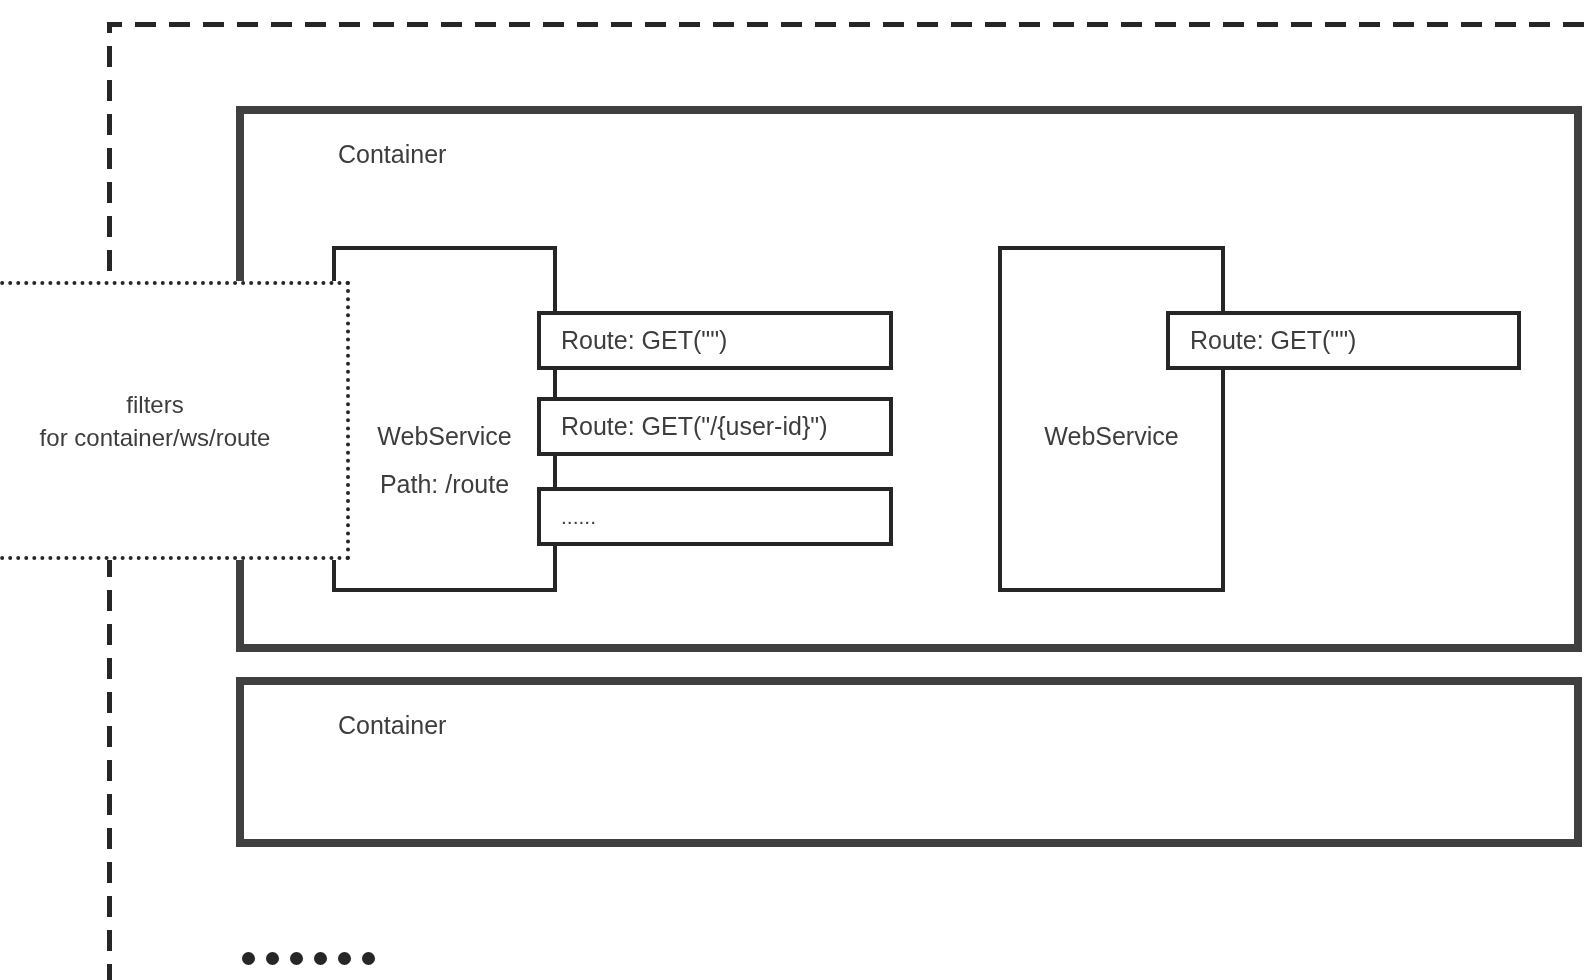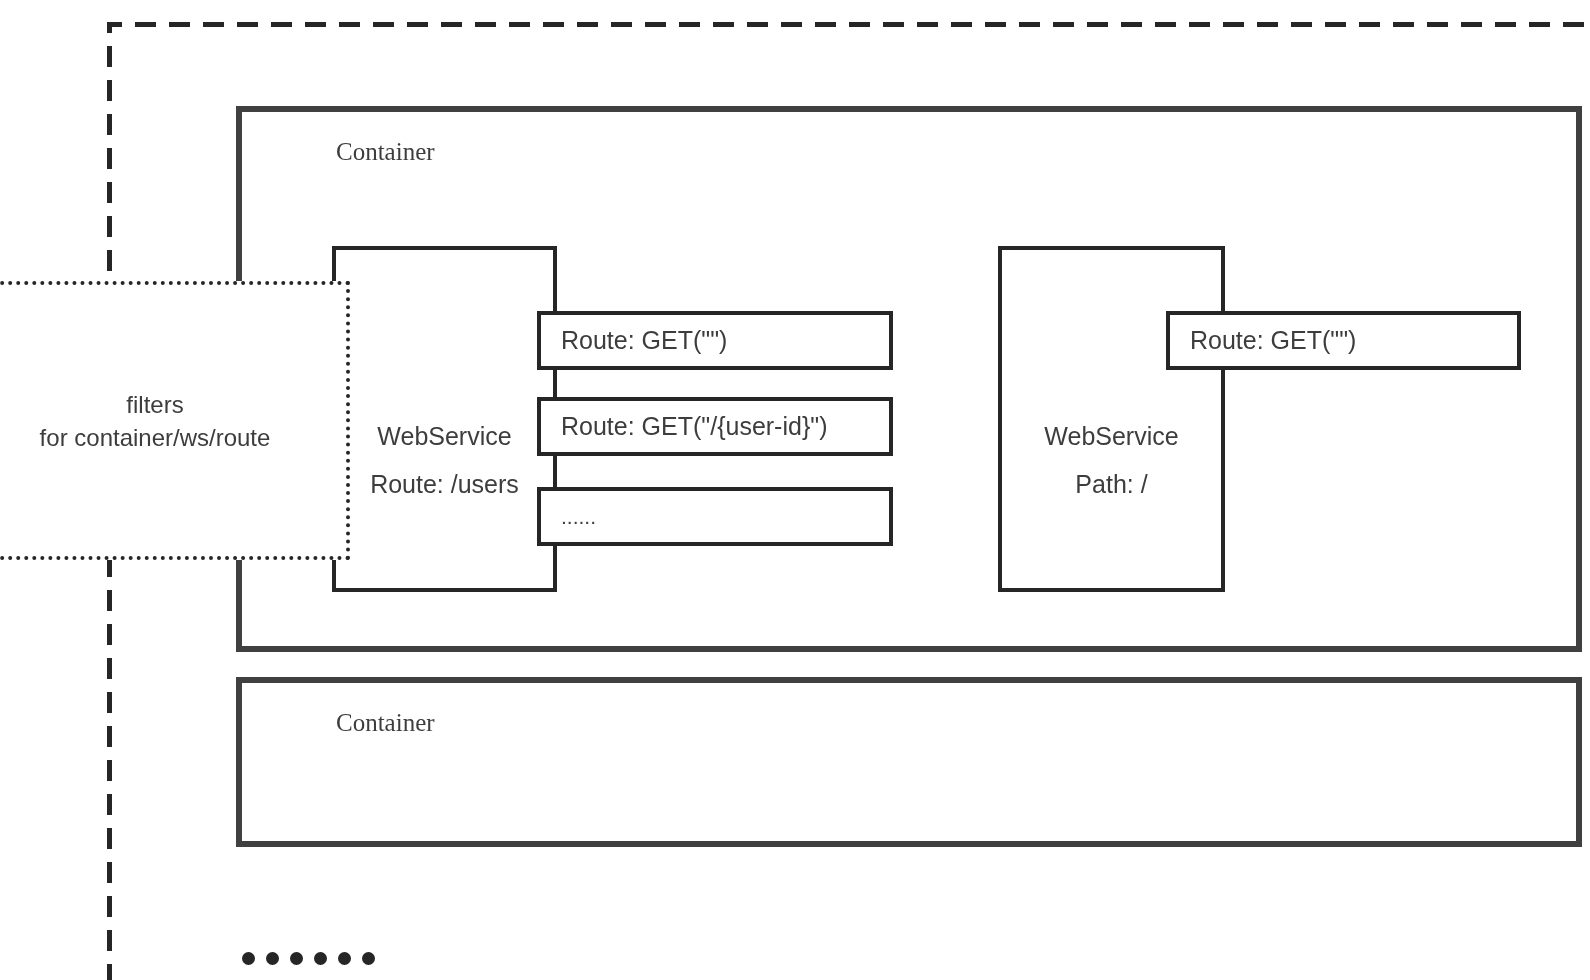--- a/index.html
+++ b/index.html
@@ -22,24 +22,23 @@
   .scope-svg {
     position: absolute;
     left: 0; top: 0;
     width: 1590px; height: 980px;
     z-index: 1;
   }
 
   
   .container-box {
     position: absolute;
-    border: 6px solid #404040;
+    border: 8px solid #404040;
     background: transparent;
     z-index: 2;
-    font-family: Liberation Serif, serif;
   }
   .container-box.c1 { left: 236px; top: 106px; width: 1346px; height: 546px; }
   .container-box.c2 { left: 236px; top: 677px; width: 1346px; height: 170px; }
   .container-label {
     position: absolute;
     left: 94px; top: 26px;
     font-size: 25px;
     color: #3d3d3d;
     white-space: nowrap;
   }
@@ -129,26 +128,25 @@
   <div class="container-box c1">
     <div class="container-label">Container</div>
   </div>
 
   <div class="container-box c2">
     <div class="container-label">Container</div>
   </div>
 
   <div class="ws-box ws-left">
     <div class="ws-name">WebService</div>
-    <div class="ws-path">Route: /users</div>
+    <div class="ws-path">Path: /route</div>
   </div>
 
   <div class="ws-box ws-right">
     <div class="ws-name">WebService</div>
-    <div class="ws-path">Path: /</div>
   </div>
 
   <div class="filters-box">
     <div class="line">filters</div>
     <div class="line">for container/ws/route</div>
   </div>
 
   <div class="route-box r1">Route: GET("")</div>
   <div class="route-box r2">Route: GET("/{user-id}")</div>
   <div class="route-box r3">......</div>

